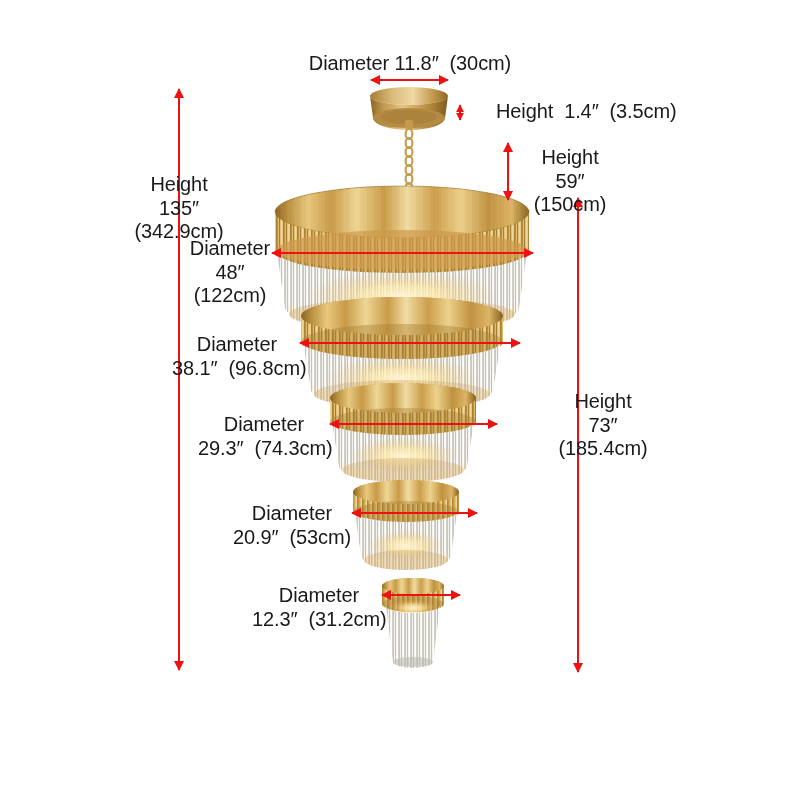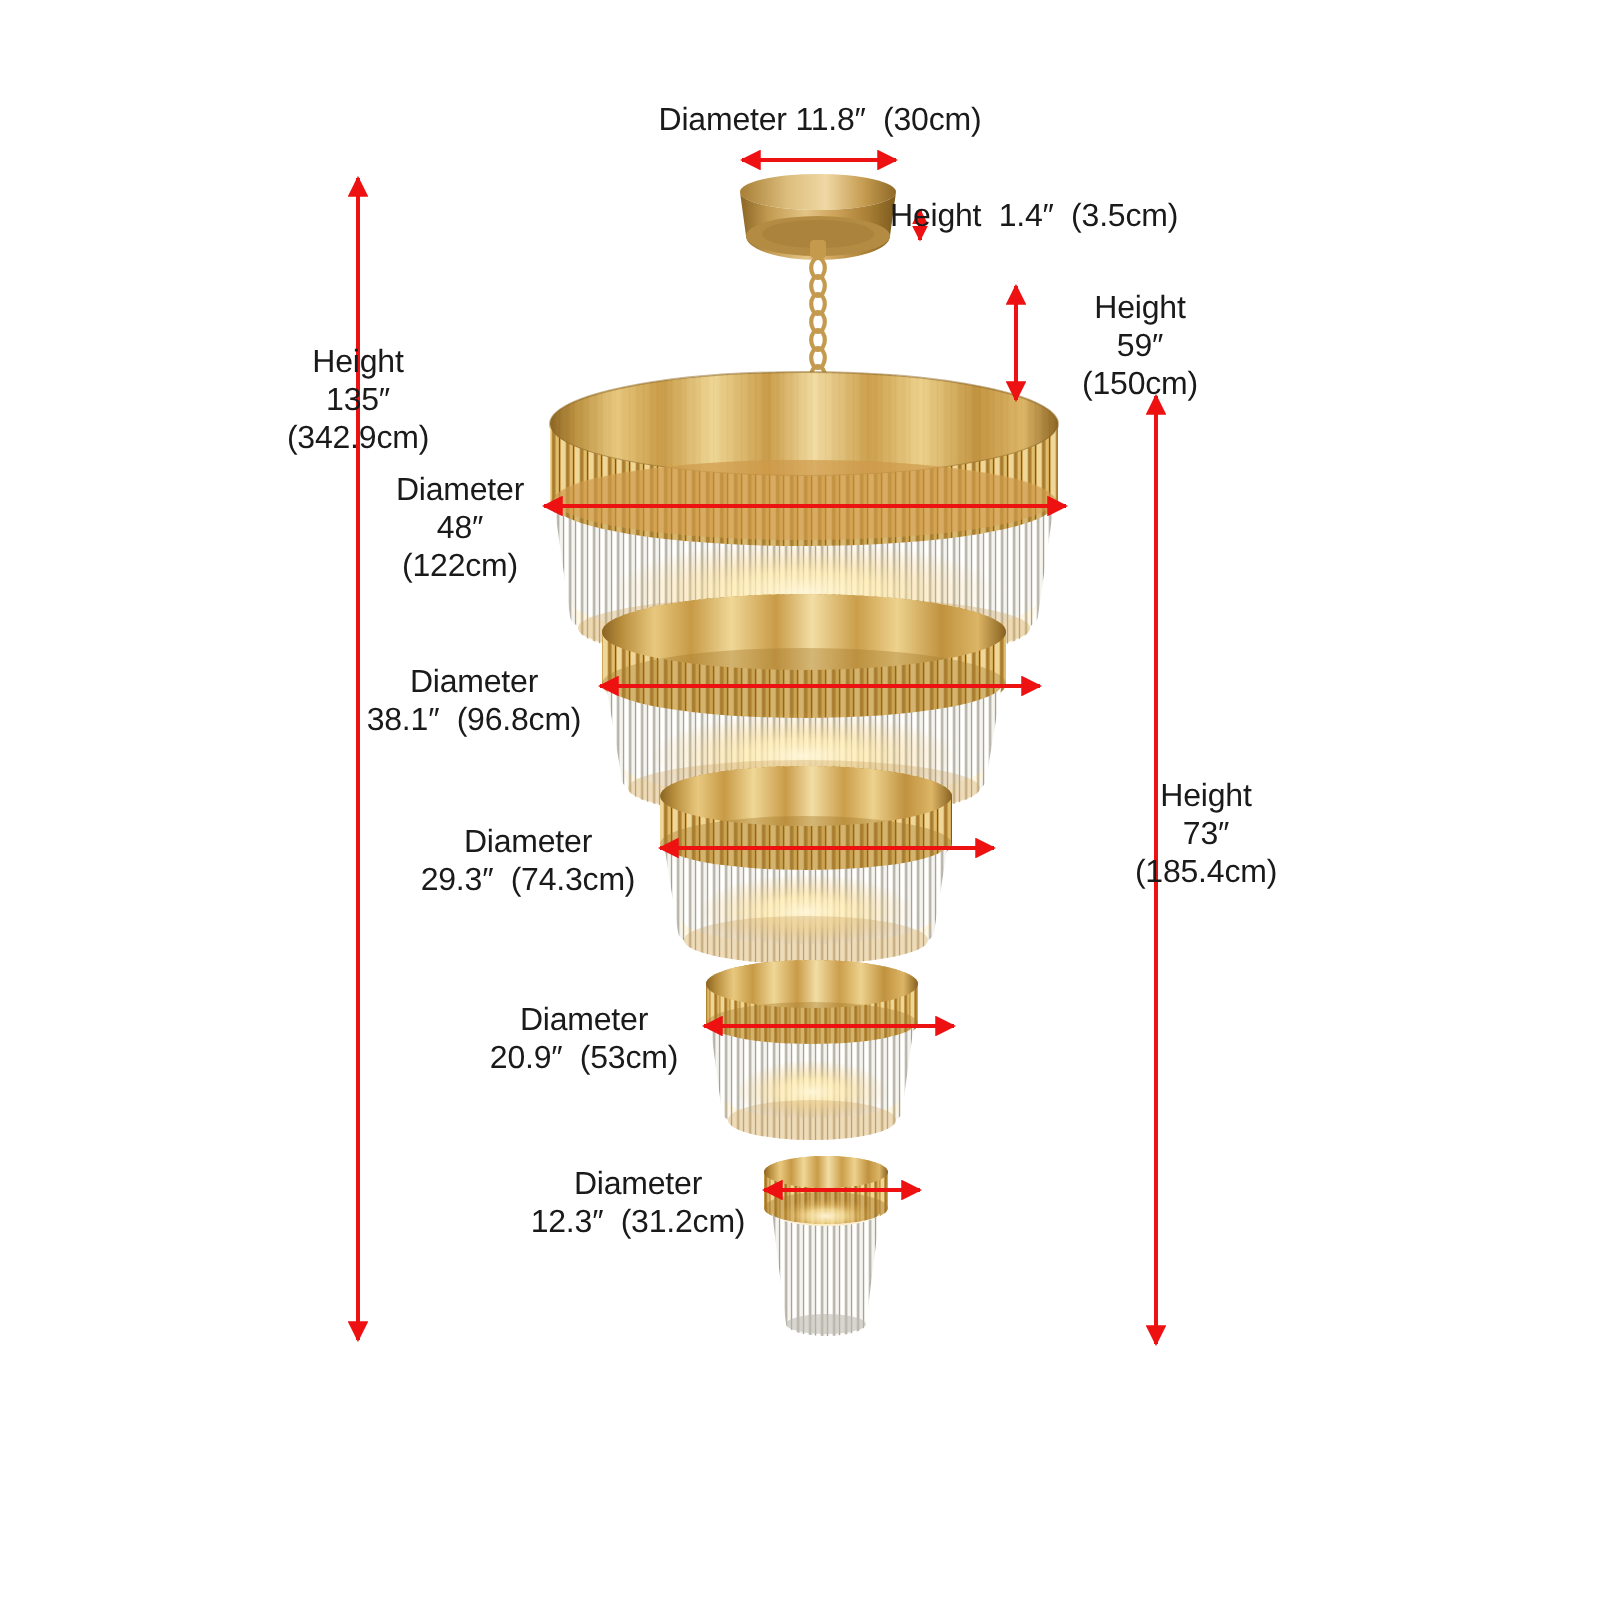--- a/index.html
+++ b/index.html
@@ -16,21 +16,21 @@
     width: 800px;
     height: 800px;
     background: #ffffff;
     overflow: hidden;
   }
   
   .label {
     position: absolute;
     color: #1a1a1a;
     font-family: "Liberation Sans", sans-serif;
-    font-size: 16px;
+    font-size: 20px;
     line-height: 1.18;
     white-space: pre;
     letter-spacing: -0.1px;
   }
   .label.c  { text-align: center; }
   .label.l  { text-align: left; }
 
   
   .dim {
     position: absolute;
@@ -249,21 +249,21 @@
       <line x1="578" y1="198" x2="578" y2="672"></line>
     </g>
 
     <g stroke="#ee1111" stroke-width="2" fill="none" marker-start="url(#ahs)" marker-end="url(#ahs)">
       <line x1="460" y1="105" x2="460" y2="120"></line>
     </g>
   </svg>
 
   <div class="label c" style="left:250px; top:52px; width:320px;">Diameter 11.8″  (30cm)</div>
 
-  <div class="label l" style="left:445px; top:100px; width:220px;">Height  1.4″  (3.5cm)</div>
+  <div class="label l" style="left:496px; top:100px; width:220px;">Height  1.4″  (3.5cm)</div>
 
   <div class="label c" style="left:515px; top:146px; width:110px;">Height
 59″
 (150cm)</div>
 
   <div class="label c" style="left:124px; top:173px; width:110px;">Height
 135″
 (342.9cm)</div>
 
   <div class="label c" style="left:533px; top:390px; width:140px;">Height

